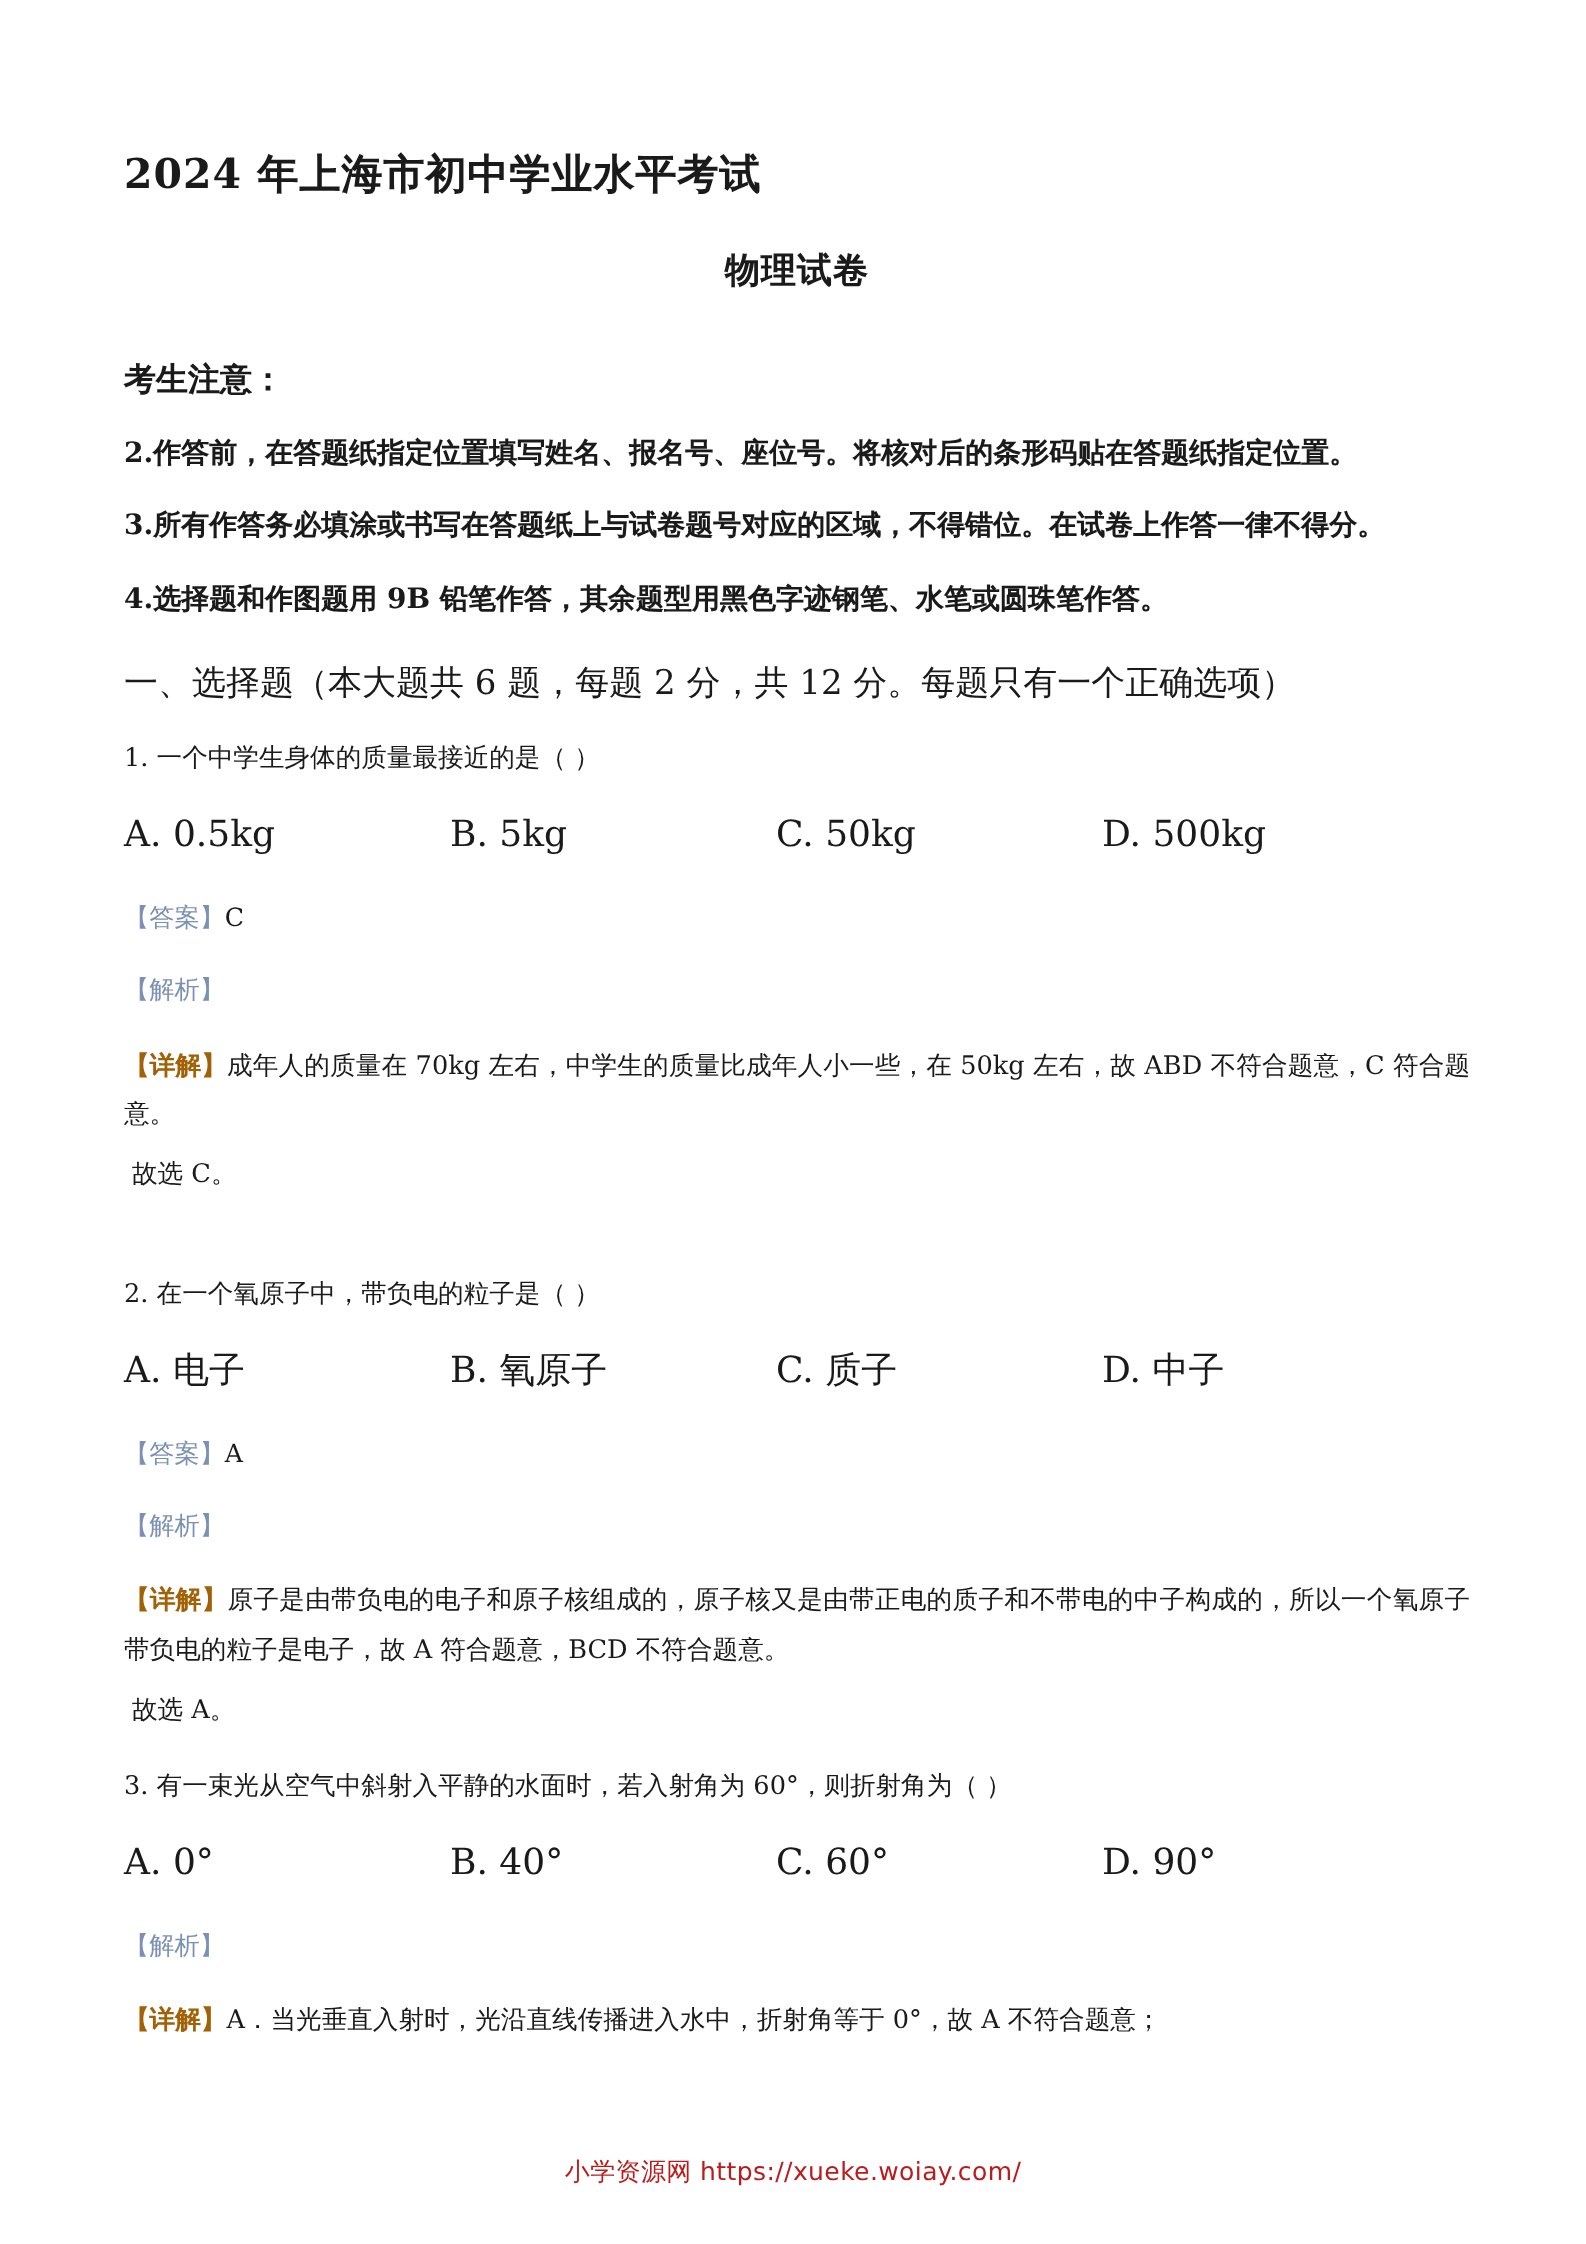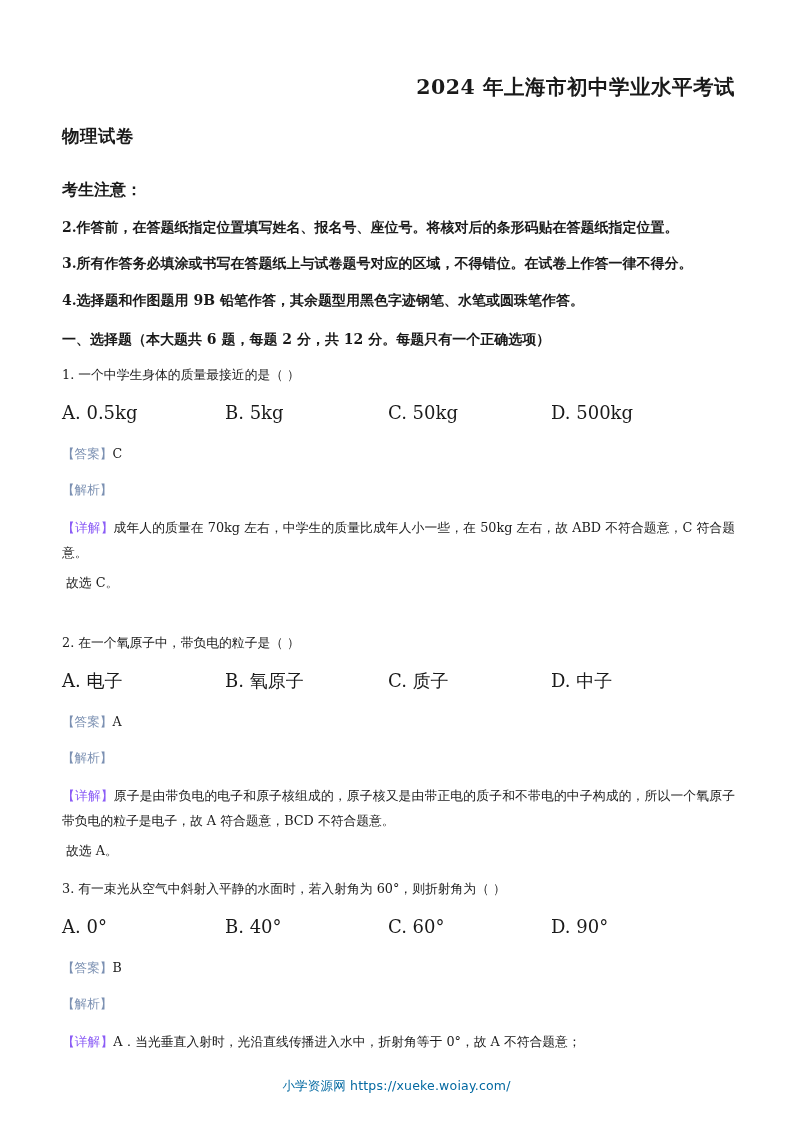--- a/index.html
+++ b/index.html
@@ -17,29 +17,29 @@
   }
   .page {
     position: absolute;
     left: 0; top: 0;
     width: 793px;
     height: 1122px;
     box-sizing: border-box;
     padding: 58px 58px 0 62px;
   }
   .title-main {
-    text-align: right;
+    text-align: left;
     font-size: 20.5px;
     font-weight: bold;
     letter-spacing: 0.5px;
     margin: 14px 0 0 0;
     line-height: 1.5;
   }
   .title-sub {
-    text-align: left;
+    text-align: center;
     font-size: 17.5px;
     font-weight: bold;
     letter-spacing: 0.5px;
     margin: 20px 0 0 0;
     line-height: 1.5;
   }
   .notice-head {
     font-size: 16px;
     font-weight: bold;
     margin: 28px 0 0 0;
@@ -48,22 +48,22 @@
   .notice-item {
     font-size: 14px;
     font-weight: bold;
     margin: 12px 0 0 0;
     line-height: 1.75;
     text-align: justify;
     text-justify: inter-ideograph;
     max-width: 676px;
   }
   .section-head {
-    font-size: 14px;
-    font-weight: bold;
+    font-size: 17px;
+    font-weight: normal;
     margin: 16px 0 0 0;
     line-height: 1.7;
   }
   .q-stem {
     font-size: 12.8px;
     margin: 13px 0 0 0;
     line-height: 1.6;
   }
   .q-options {
     display: flex;
@@ -87,43 +87,43 @@
   }
   .detail-block {
     font-size: 12.8px;
     margin: 16px 0 0 0;
     line-height: 1.95;
     text-align: justify;
     text-justify: inter-ideograph;
     max-width: 676px;
   }
   .detail-block .marker-bold {
-    font-weight: normal;
-    color: #8b5cf6;
+    font-weight: bold;
+    color: #a16207;
     margin-top: 28px;
   }
   .conclude {
     font-size: 12.8px;
     margin: 7px 0 0 4px;
     line-height: 1.6;
   }
   .q-gap {
     height: 26px;
   }
   .q-gap-small {
     height: 4px;
   }
   .footer {
     position: absolute;
     left: 0;
     top: 1078px;
     width: 793px;
     text-align: center;
     font-size: 12.5px;
-    color: #0369a1;
+    color: #b91c1c;
     font-family: "DejaVu Sans", "Liberation Sans", sans-serif;
     letter-spacing: 0.2px;
   }
 </style>
 </head>
 <body>
 
 <div class="page">
 
   <h1 class="title-main">2024 年上海市初中学业水平考试</h1>
@@ -169,20 +169,19 @@
   <div class="q-gap-small"></div>
 
   <div>
     <div class="q-stem">3. 有一束光从空气中斜射入平静的水面时，若入射角为 60°，则折射角为（      ）</div>
     <div class="q-options">
       <span class="opt">A. 0°</span>
       <span class="opt">B. 40°</span>
       <span class="opt">C. 60°</span>
       <span class="opt">D. 90°</span>
     </div>
-    <div class="ans-line"><span class="marker-blue">【答案】</span><span>B</span></div>
     <div class="ana-line"><span class="marker-blue">【解析】</span></div>
     <div class="detail-block"><span class="marker-bold">【详解】</span><span>A．当光垂直入射时，光沿直线传播进入水中，折射角等于 0°，故 A 不符合题意；</span></div>
   </div>
 
 </div>
 
 <div class="footer">小学资源网 https://xueke.woiay.com/</div>
 
 </body></html>

